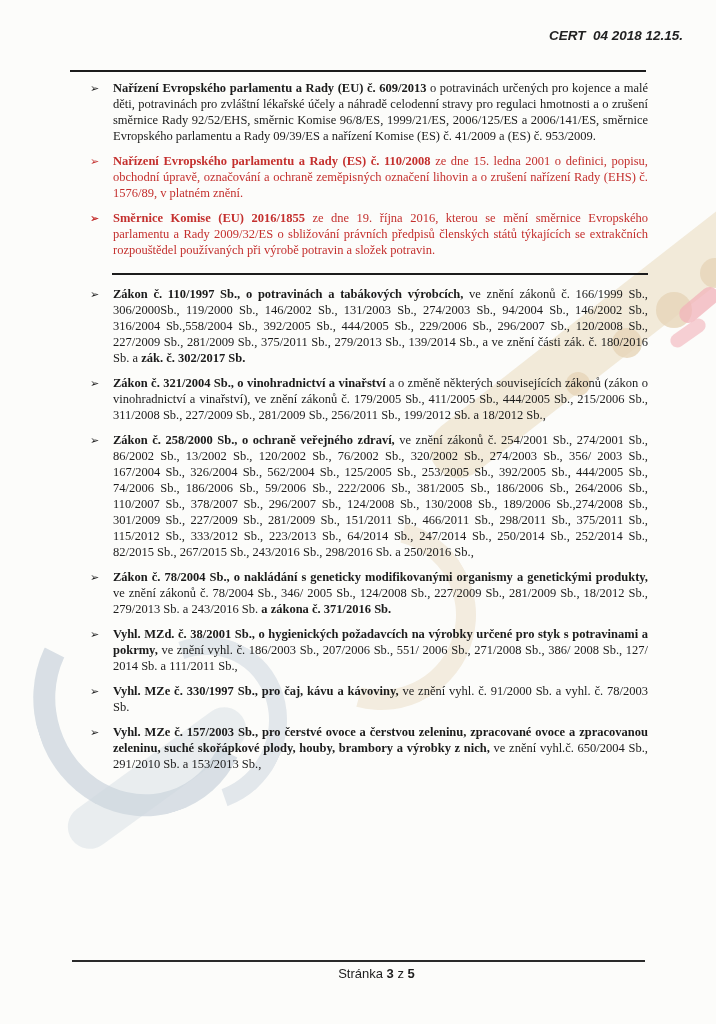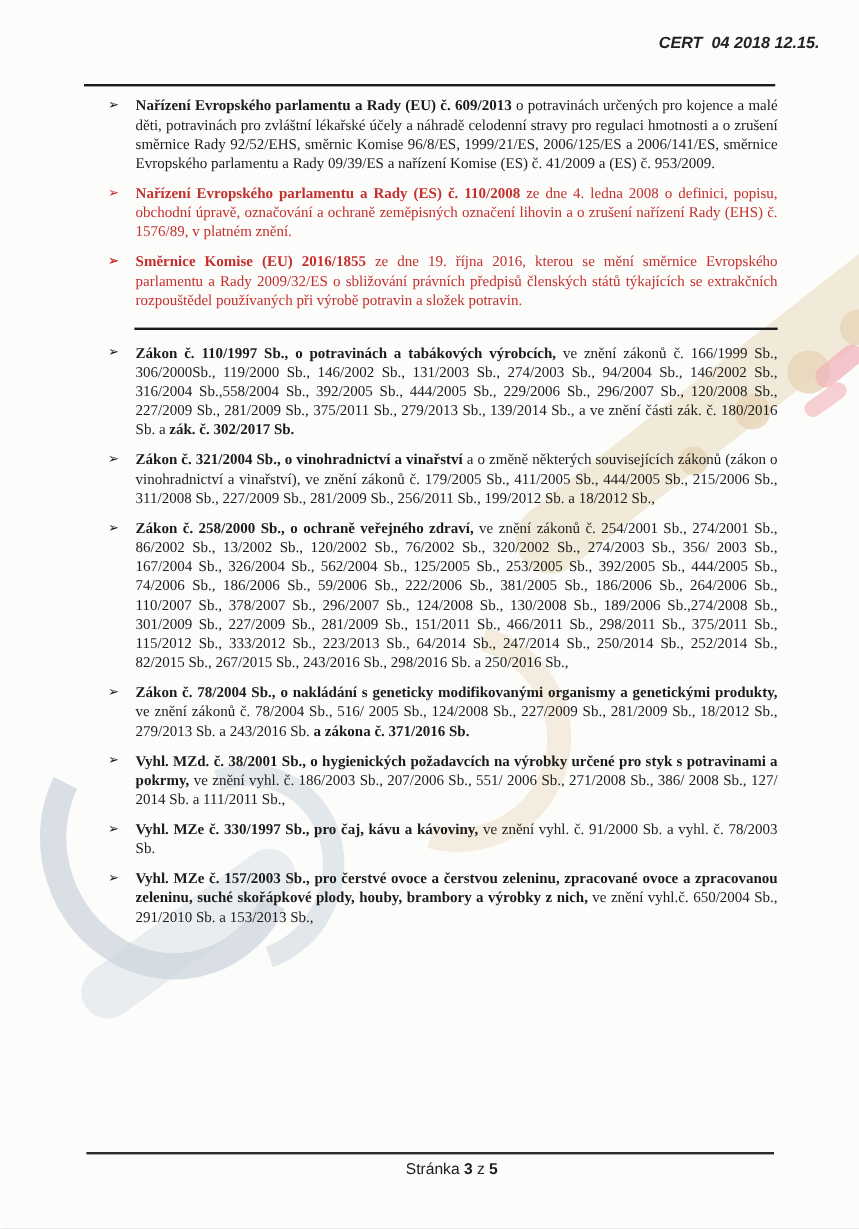--- a/index.html
+++ b/index.html
@@ -91,30 +91,30 @@
     <div class="wm-grey3"></div>
     <div class="wm-arc wm-tan-mid"></div>
   </div>
 
   <div class="cert">CERT  04 2018 12.15.</div>
   <div class="rule top-rule"></div>
 
   <main>
     <ul id="list1">
         <li class="item black"><span class="marker">➢</span><span><span class="b">Nařízení Evropského parlamentu a Rady (EU) č. 609/2013</span><span> o potravinách určených pro kojence a malé děti, potravinách pro zvláštní lékařské účely a náhradě celodenní stravy pro regulaci hmotnosti a o zrušení směrnice Rady 92/52/EHS, směrnic Komise 96/8/ES, 1999/21/ES, 2006/125/ES a 2006/141/ES, směrnice Evropského parlamentu a Rady 09/39/ES a nařízení Komise (ES) č. 41/2009 a (ES) č. 953/2009.</span></span></li>
-        <li class="item red"><span class="marker">➢</span><span><span class="b">Nařízení Evropského parlamentu a Rady (ES) č. 110/2008</span><span> ze dne 4. ledna 2008 o definici, popisu, obchodní úpravě, označování a ochraně zeměpisných označení lihovin a o zrušení nařízení Rady (EHS) č. 1576/89, v platném znění.</span></span></li>
+        <li class="item red"><span class="marker">➢</span><span><span class="b">Nařízení Evropského parlamentu a Rady (ES) č. 110/2008</span><span> ze dne 15. ledna 2001 o definici, popisu, obchodní úpravě, označování a ochraně zeměpisných označení lihovin a o zrušení nařízení Rady (EHS) č. 1576/89, v platném znění.</span></span></li>
         <li class="item red"><span class="marker">➢</span></li>
         <li class="item red"><span class="marker">➢</span><span><span class="b">Směrnice Komise (EU) 2016/1855</span><span> ze dne 19. října 2016, kterou se mění směrnice Evropského parlamentu a Rady 2009/32/ES o sbližování právních předpisů členských států týkajících se extrakčních rozpouštědel používaných při výrobě potravin a složek potravin.</span></span></li>
       </ul>
     <div class="rule section-rule"></div>
     <ul id="list2">
         <li class="item black"><span class="marker">➢</span><span><span class="b">Zákon č. 110/1997 Sb., o potravinách a tabákových výrobcích,</span><span> ve znění zákonů č. 166/1999 Sb., 306/2000Sb., 119/2000 Sb., 146/2002 Sb., 131/2003 Sb., 274/2003 Sb., 94/2004 Sb., 146/2002 Sb., 316/2004 Sb.,558/2004 Sb., 392/2005 Sb., 444/2005 Sb., 229/2006 Sb., 296/2007 Sb., 120/2008 Sb., 227/2009 Sb., 281/2009 Sb., 375/2011 Sb., 279/2013 Sb., 139/2014 Sb., a ve znění části zák. č. 180/2016 Sb. a </span><span class="b">zák. č. 302/2017 Sb.</span></span></li>
         <li class="item black"><span class="marker">➢</span><span><span class="b">Zákon č. 321/2004 Sb., o vinohradnictví a vinařství</span><span> a o změně některých souvisejících zákonů (zákon o vinohradnictví a vinařství), ve znění zákonů č. 179/2005 Sb., 411/2005 Sb., 444/2005 Sb., 215/2006 Sb., 311/2008 Sb., 227/2009 Sb., 281/2009 Sb., 256/2011 Sb., 199/2012 Sb. a 18/2012 Sb.,</span></span></li>
         <li class="item black"><span class="marker">➢</span><span><span class="b">Zákon č. 258/2000 Sb., o ochraně veřejného zdraví,</span><span> ve znění zákonů č. 254/2001 Sb., 274/2001 Sb., 86/2002 Sb., 13/2002 Sb., 120/2002 Sb., 76/2002 Sb., 320/2002 Sb., 274/2003 Sb., 356/ 2003 Sb., 167/2004 Sb., 326/2004 Sb., 562/2004 Sb., 125/2005 Sb., 253/2005 Sb., 392/2005 Sb., 444/2005 Sb., 74/2006 Sb., 186/2006 Sb., 59/2006 Sb., 222/2006 Sb., 381/2005 Sb., 186/2006 Sb., 264/2006 Sb., 110/2007 Sb., 378/2007 Sb., 296/2007 Sb., 124/2008 Sb., 130/2008 Sb., 189/2006 Sb.,274/2008 Sb., 301/2009 Sb., 227/2009 Sb., 281/2009 Sb., 151/2011 Sb., 466/2011 Sb., 298/2011 Sb., 375/2011 Sb., 115/2012 Sb., 333/2012 Sb., 223/2013 Sb., 64/2014 Sb., 247/2014 Sb., 250/2014 Sb., 252/2014 Sb., 82/2015 Sb., 267/2015 Sb., 243/2016 Sb., 298/2016 Sb. a 250/2016 Sb.,</span></span></li>
-        <li class="item black"><span class="marker">➢</span><span><span class="b">Zákon č. 78/2004 Sb., o nakládání s geneticky modifikovanými organismy a genetickými produkty,</span><span> ve znění zákonů č. 78/2004 Sb., 516/ 2005 Sb., 124/2008 Sb., 227/2009 Sb., 281/2009 Sb., 18/2012 Sb., 279/2013 Sb. a 243/2016 Sb. </span><span class="b">a zákona č. 371/2016 Sb.</span></span></li>
+        <li class="item black"><span class="marker">➢</span><span><span class="b">Zákon č. 78/2004 Sb., o nakládání s geneticky modifikovanými organismy a genetickými produkty,</span><span> ve znění zákonů č. 78/2004 Sb., 346/ 2005 Sb., 124/2008 Sb., 227/2009 Sb., 281/2009 Sb., 18/2012 Sb., 279/2013 Sb. a 243/2016 Sb. </span><span class="b">a zákona č. 371/2016 Sb.</span></span></li>
         <li class="item black"><span class="marker">➢</span><span><span class="b">Vyhl. MZd. č. 38/2001 Sb., o hygienických požadavcích na výrobky určené pro styk s potravinami a pokrmy,</span><span> ve znění vyhl. č. 186/2003 Sb., 207/2006 Sb., 551/ 2006 Sb., 271/2008 Sb., 386/ 2008 Sb., 127/ 2014 Sb. a  111/2011 Sb.,</span></span></li>
         <li class="item black"><span class="marker">➢</span><span><span class="b">Vyhl. MZe č. 330/1997 Sb., pro čaj, kávu a kávoviny,</span><span> ve znění vyhl. č. 91/2000 Sb. a vyhl. č. 78/2003 Sb.</span></span></li>
         <li class="item black"><span class="marker">➢</span><span><span class="b">Vyhl. MZe č. 157/2003 Sb., pro čerstvé ovoce a čerstvou zeleninu, zpracované ovoce a zpracovanou zeleninu, suché skořápkové plody, houby, brambory a výrobky z nich,</span><span> ve znění vyhl.č. 650/2004 Sb., 291/2010 Sb. a 153/2013 Sb.,</span></span></li>
       </ul>
   </main>
 
   <div class="rule footer-rule"></div>
   <div class="footer-text"><span>Stránka </span><span class="b">3</span><span> z </span><span class="b">5</span></div>
 
 </div>

